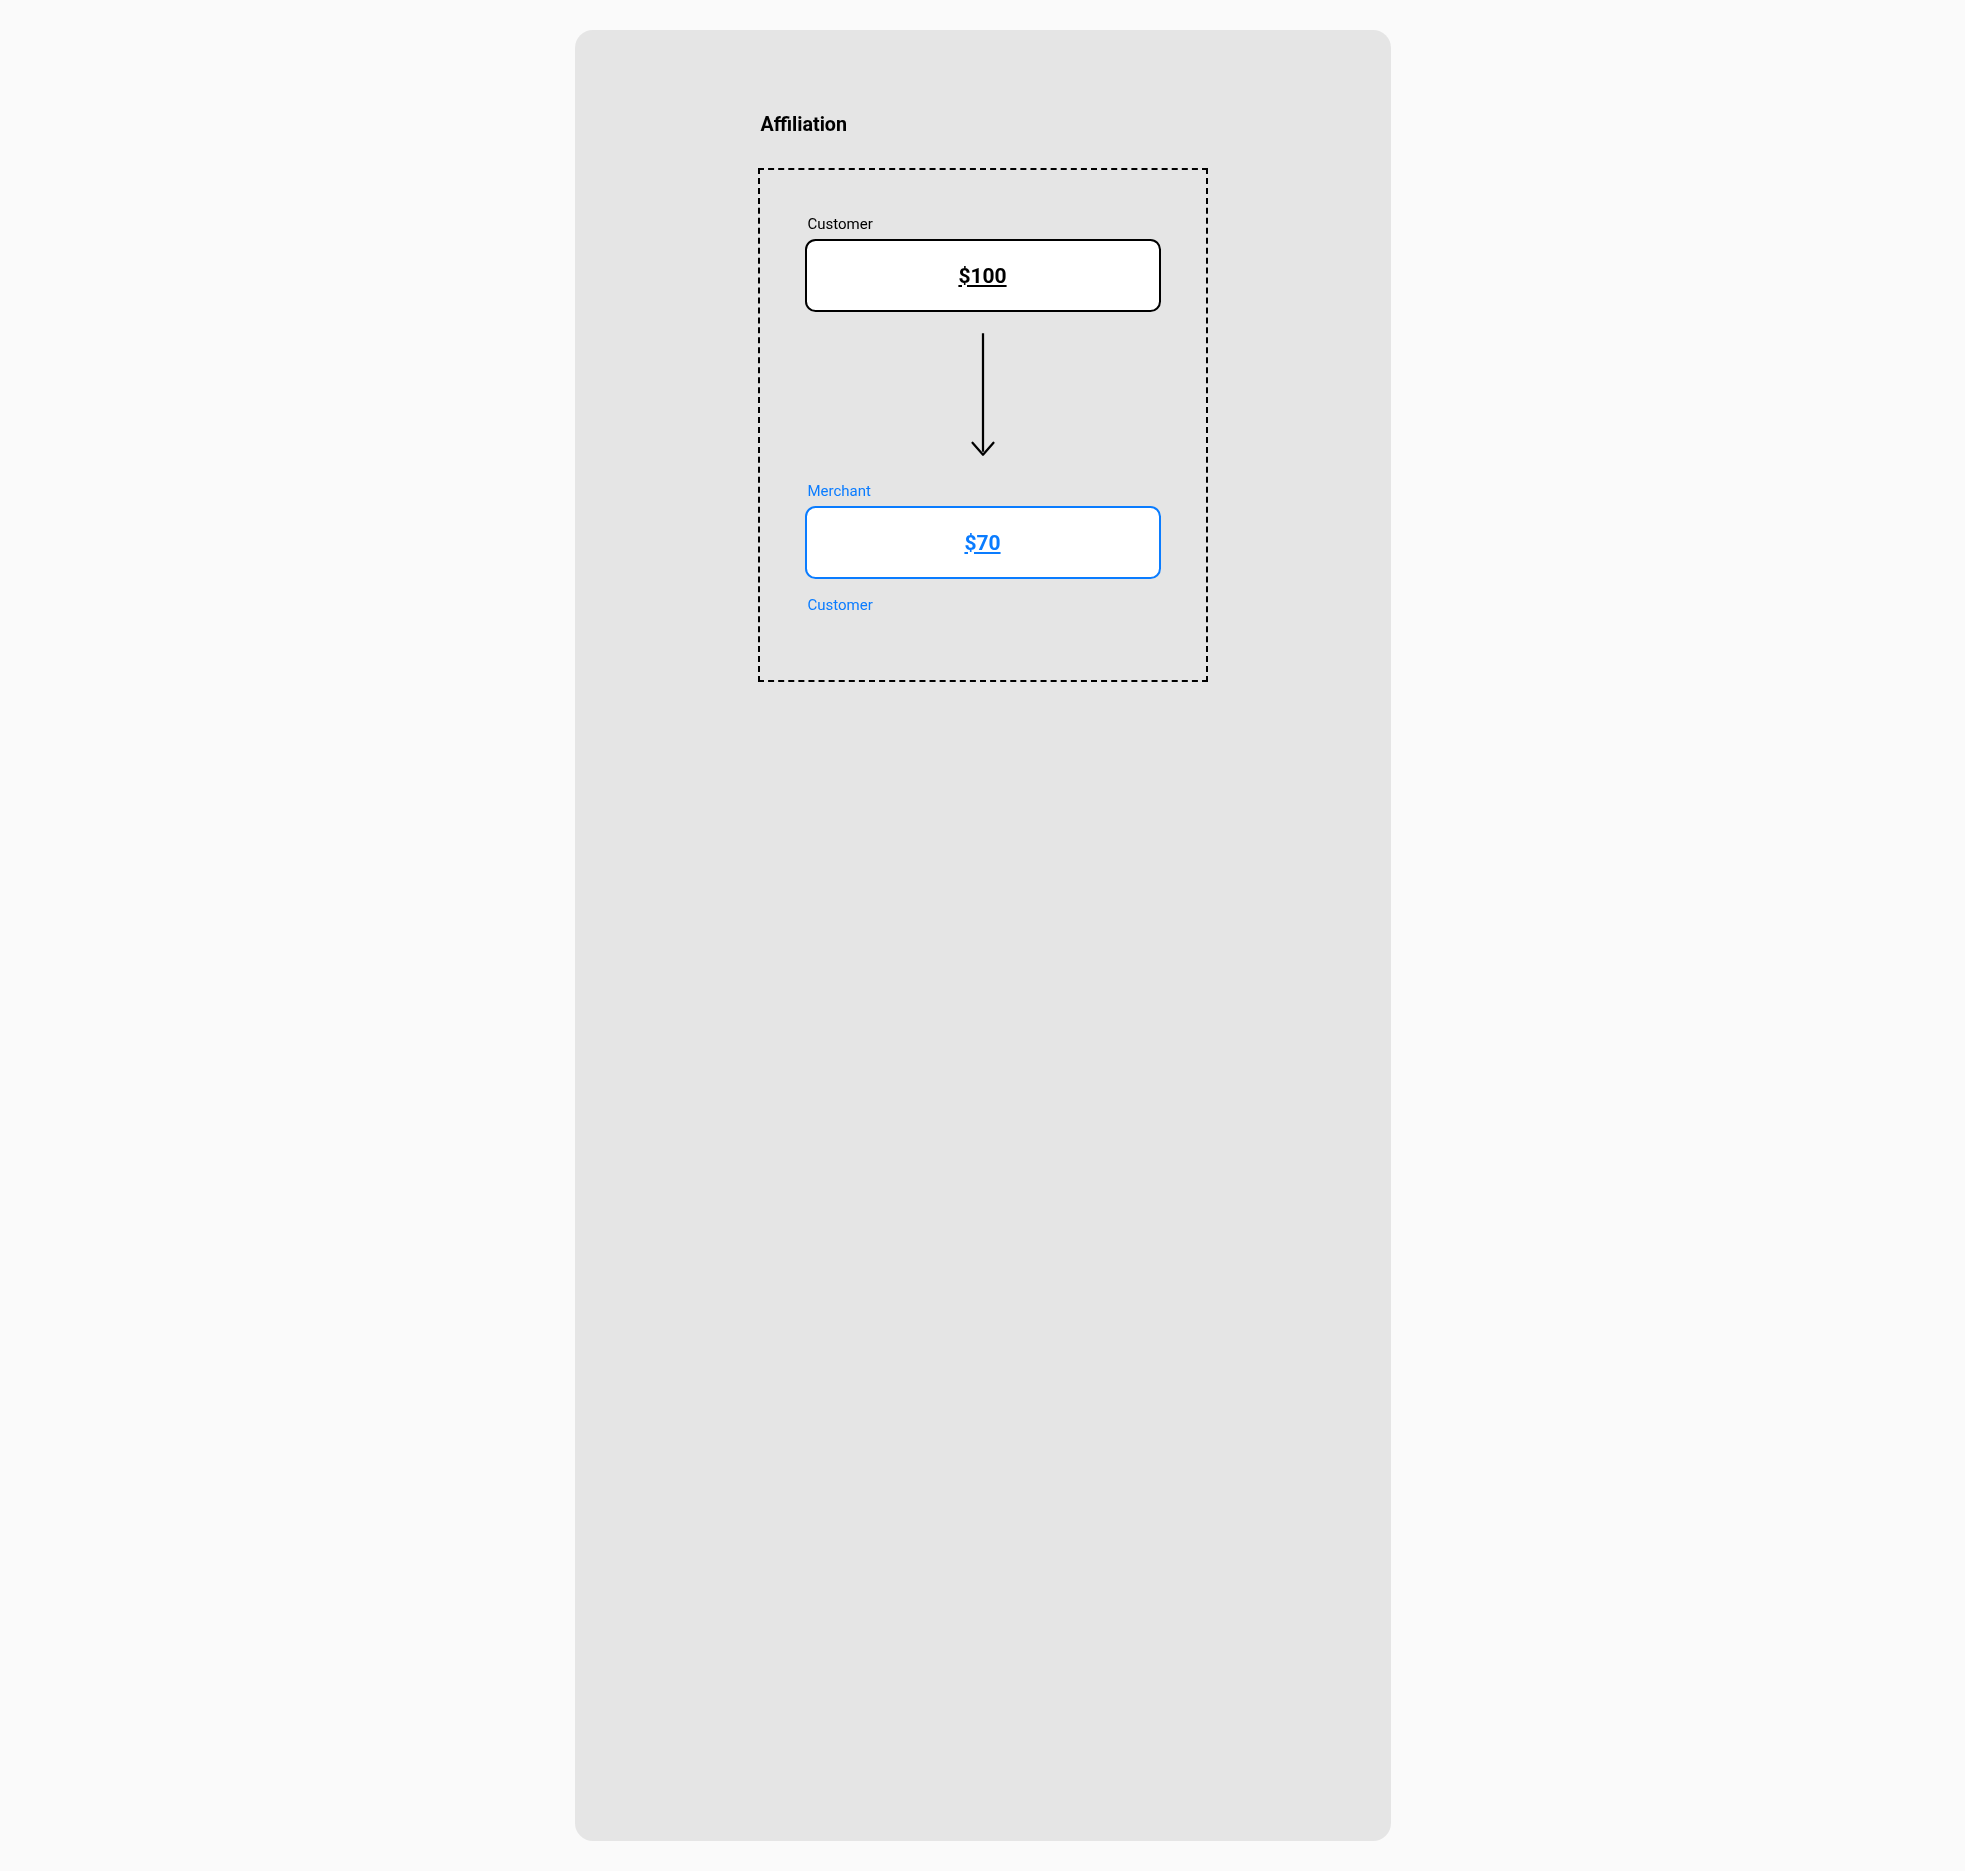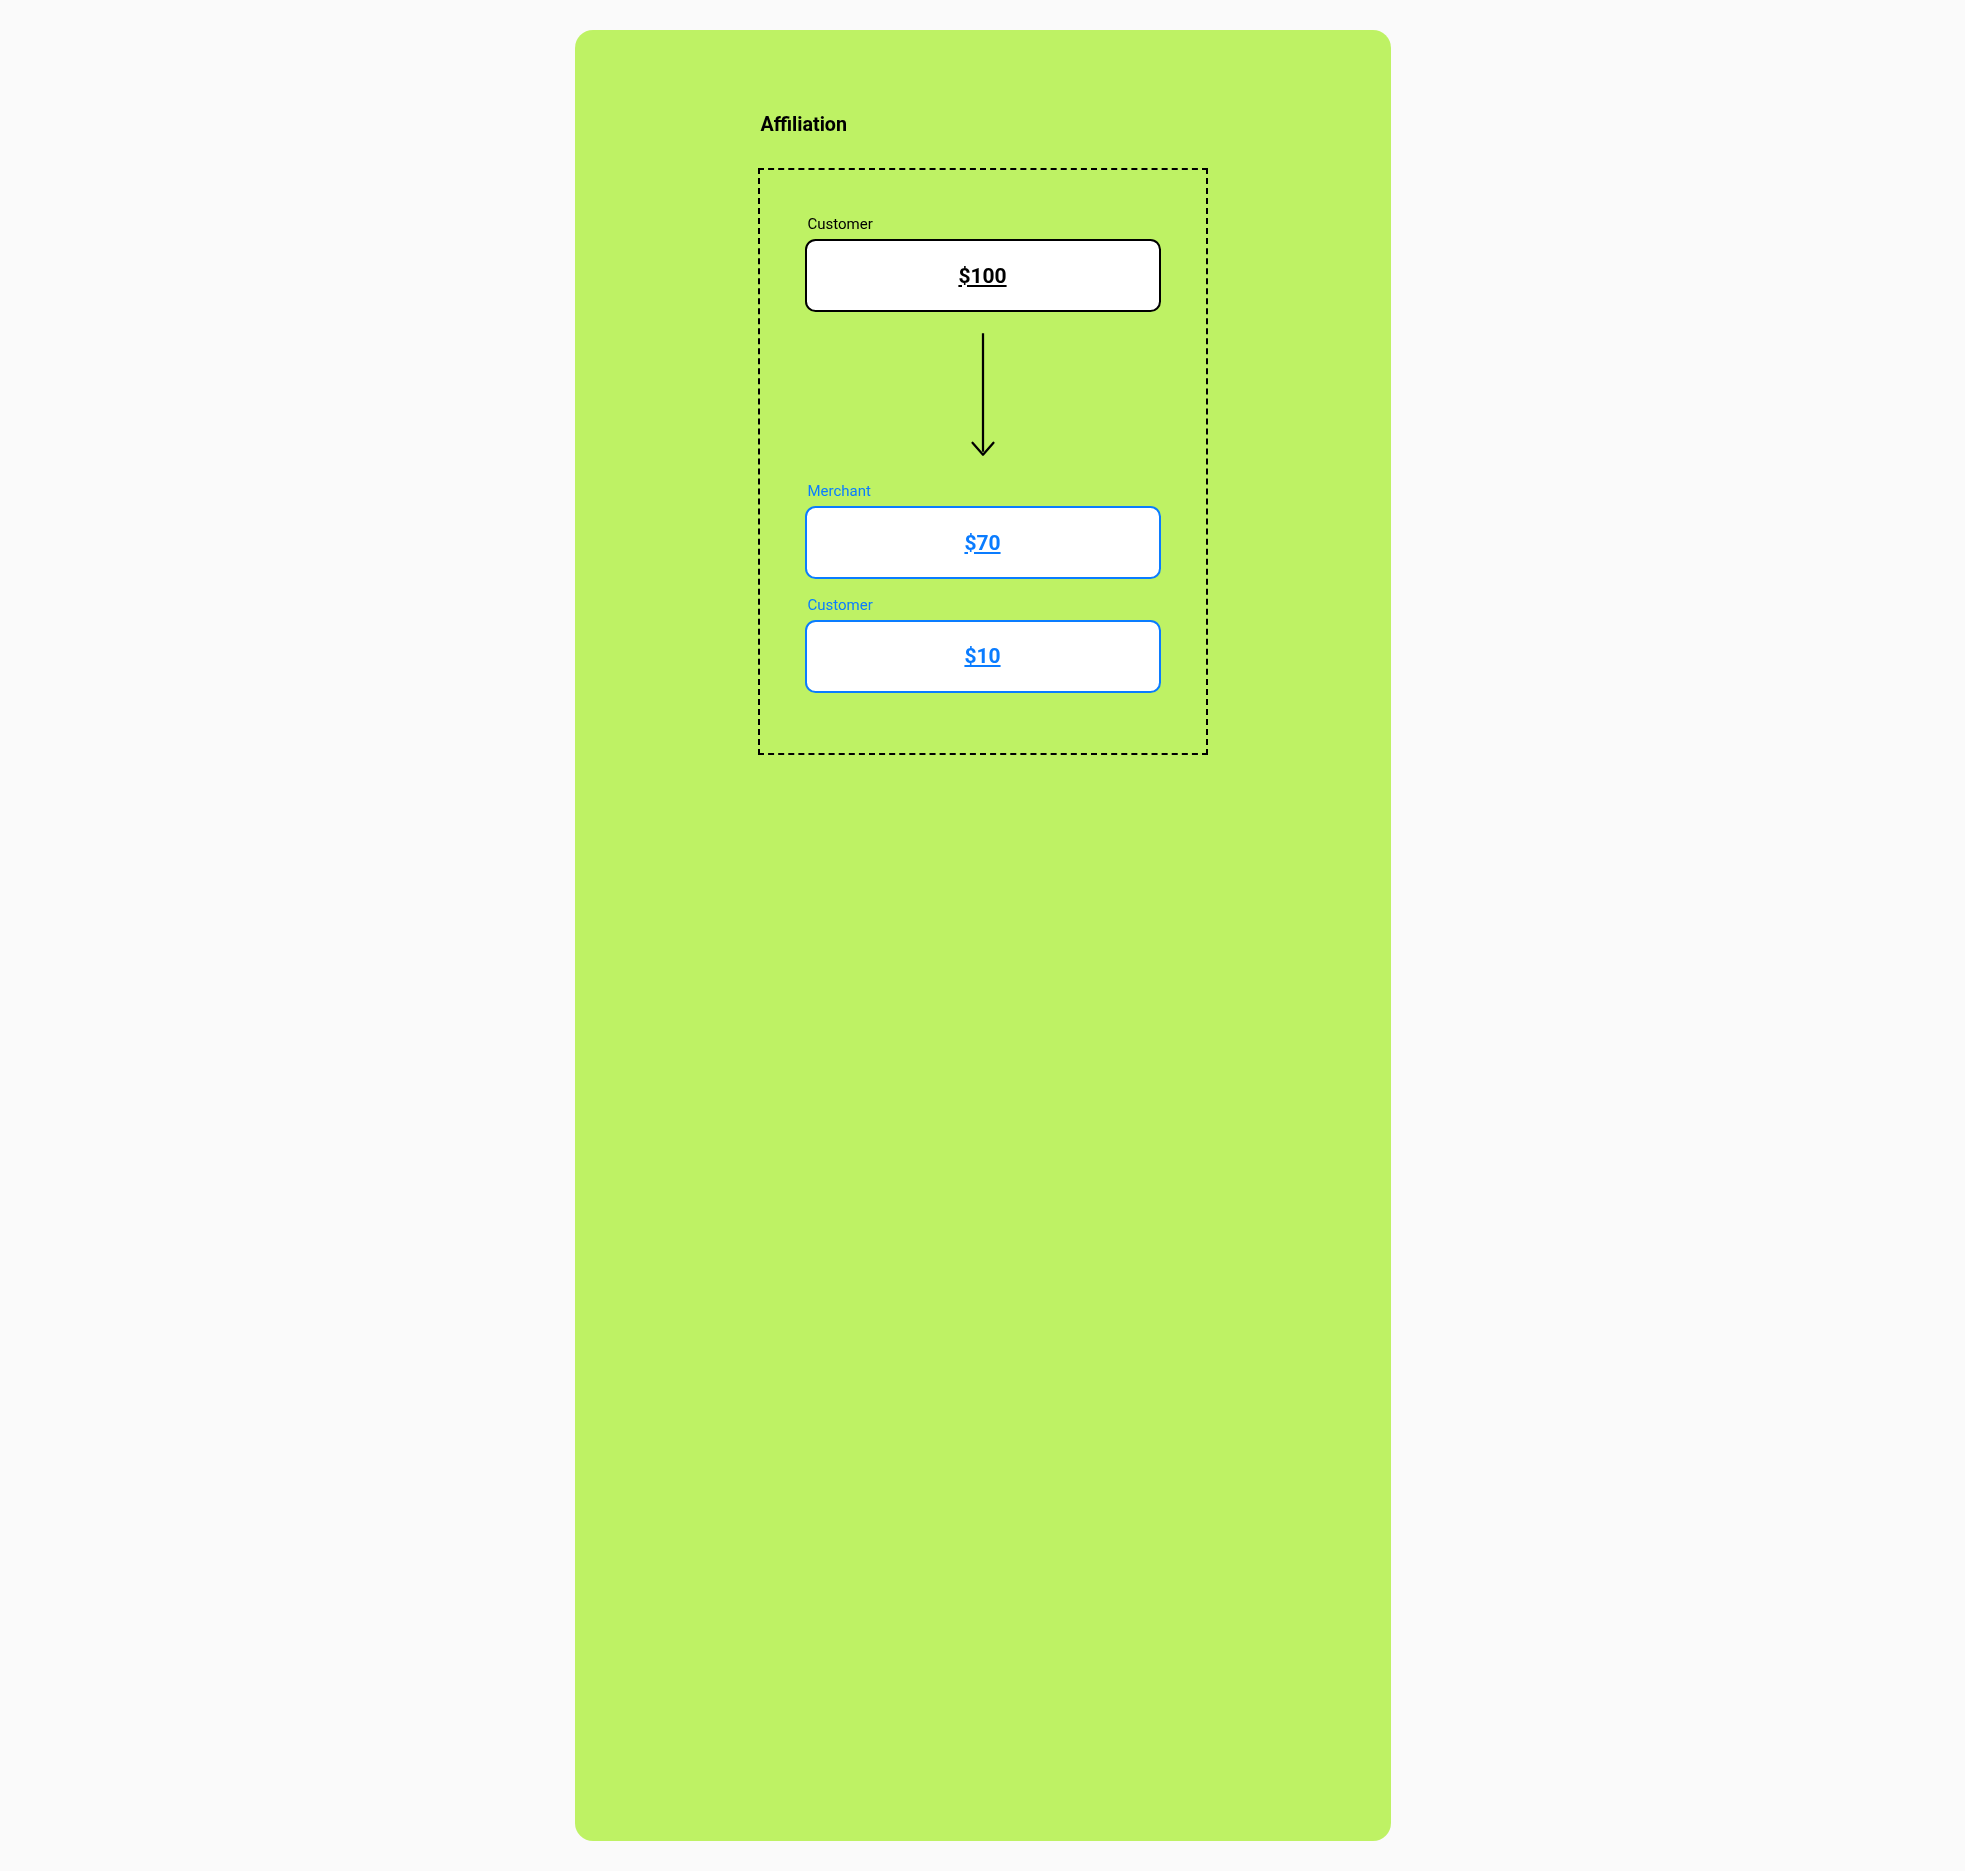--- a/index.html
+++ b/index.html
@@ -12,21 +12,21 @@
       font-family: -apple-system, BlinkMacSystemFont, "Segoe UI", Roboto, Helvetica, Arial, sans-serif;
       background: #fafafa;
       width: 100%;
       min-height: 100vh;
       display: flex;
       justify-content: center;
       padding: 30px;
     }
     
     .canvas {
-      background: #bef264;
+      background: #e5e5e5;
       width: 100%;
       max-width: 816px;
       border-radius: 18px;
       padding: 83px 0 121px 0;
       display: flex;
       flex-direction: column;
       align-items: center;
     }
     
     .heading {
@@ -122,20 +122,17 @@
     </div>
 
     <div class="entity-label blue">Merchant</div>
     <div class="amount-box blue">
       <span>$70</span>
     </div>
 
     <div class="gap-small"></div>
 
     <div class="entity-label blue">Customer</div>
-    <div class="amount-box blue">
-      <span>$10</span>
-    </div>
 
   </div>
 
 </div>
 
 
 </body></html>

